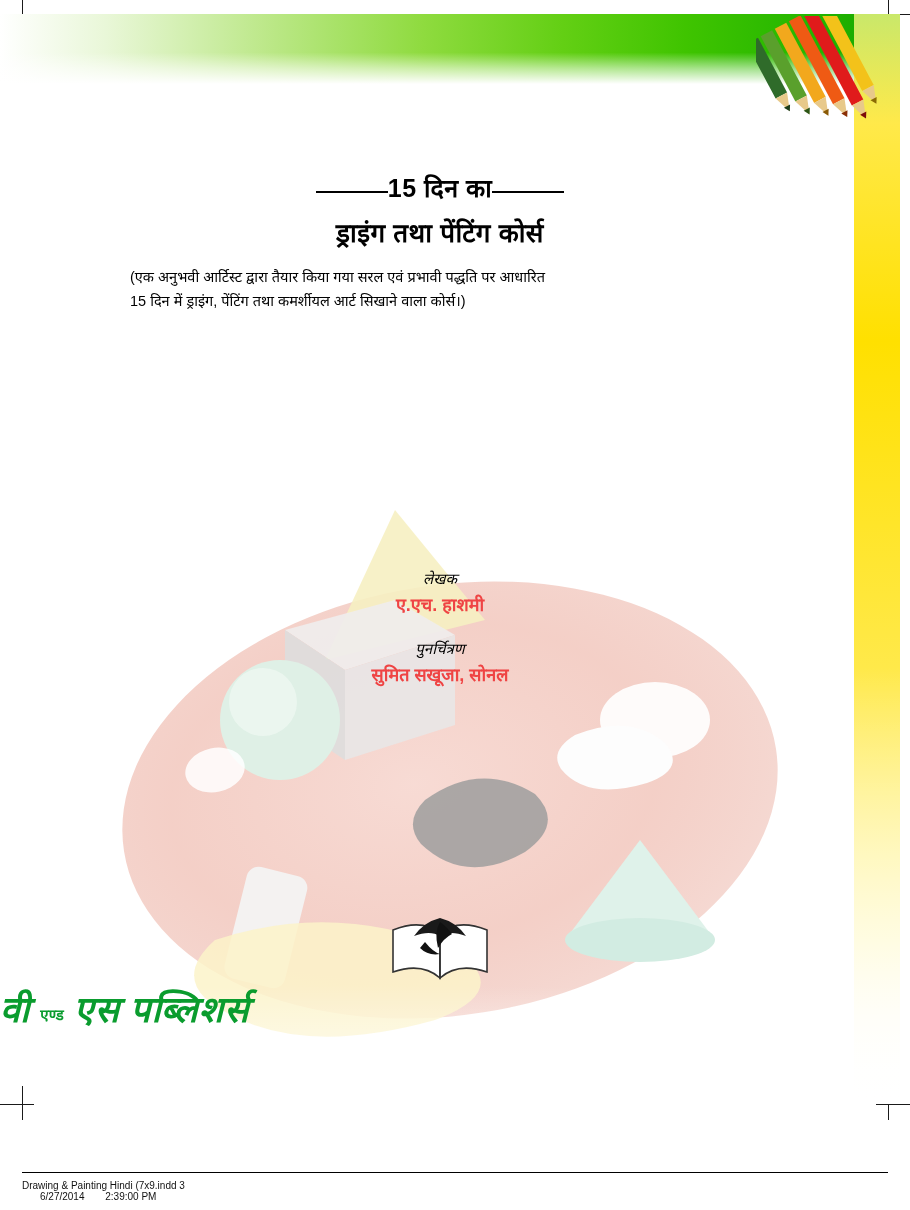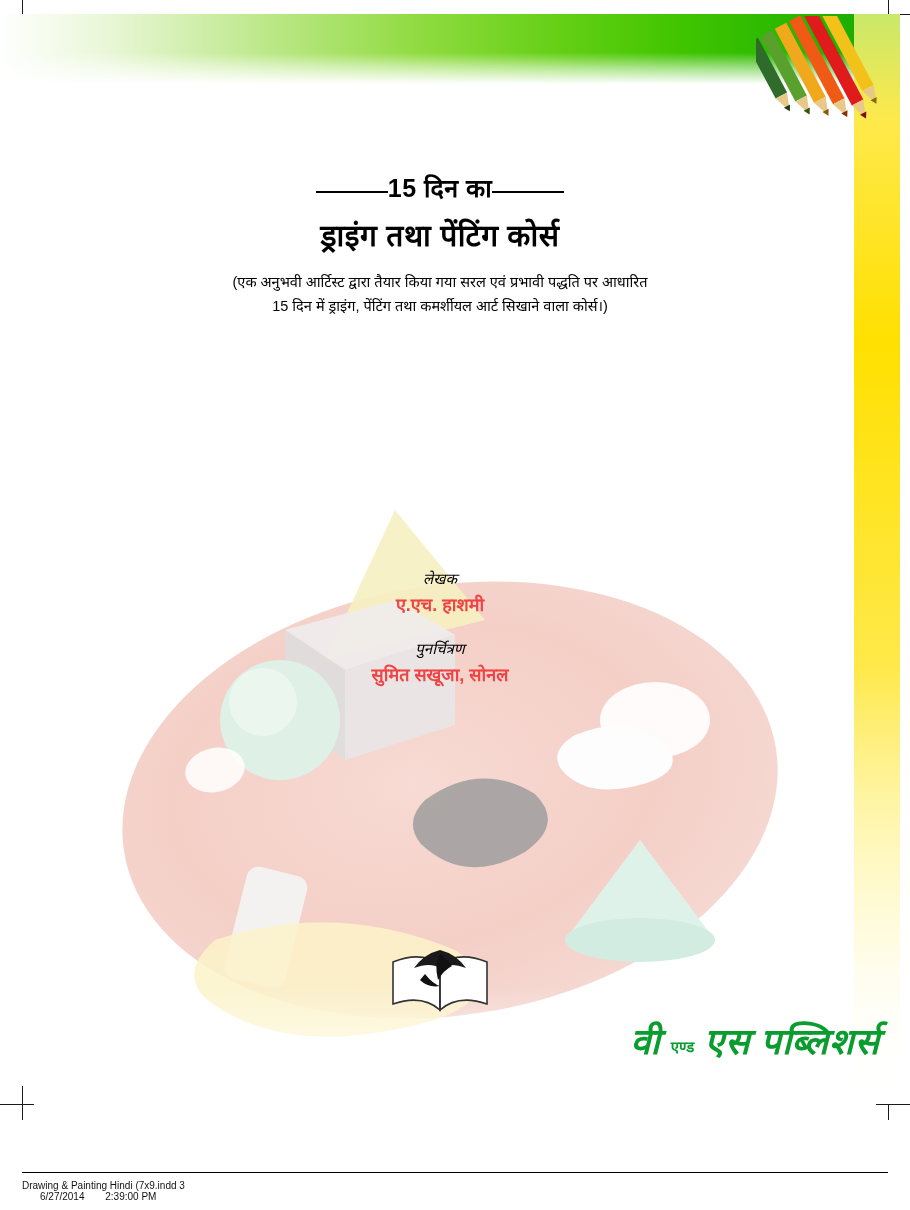--- a/index.html
+++ b/index.html
@@ -126,33 +126,33 @@
   }
   .rule {
     display: inline-block;
     width: 72px;
     border-bottom: 2px solid #000;
     vertical-align: 4px;
   }
   .title-line2 {
     font-family: "Liberation Sans", sans-serif;
     font-weight: bold;
-    font-size: 30px;
+    font-size: 26px;
     color: #000;
     margin-top: 10px;
     letter-spacing: 0.5px;
   }
   .subtitle {
     margin: 16px auto 0;
     width: 620px;
     font-family: "Liberation Sans", sans-serif;
     font-size: 14.5px;
     line-height: 1.65;
     color: #000;
-    text-align: center;
+    text-align: left;
   }
 
   
   .credits {
     position: absolute;
     left: 0;
     top: 568px;
     width: 880px;
     text-align: center;
   }
@@ -168,23 +168,23 @@
     font-size: 18px;
     color: #ef4444;
     margin-top: 4px;
   }
   .credit-gap { height: 22px; }
 
   
   .publisher {
     position: absolute;
     left: 0;
-    top: 940px;
-    width: 880px;
-    text-align: right;
+    top: 908px;
+    width: 880px;
+    text-align: left;
   }
   .pub-mark {
     width: 110px;
     height: 80px;
     margin: 0 auto;
   }
   .pub-name {
     margin-top: -4px;
     font-family: "Liberation Serif", serif;
     font-weight: bold;

